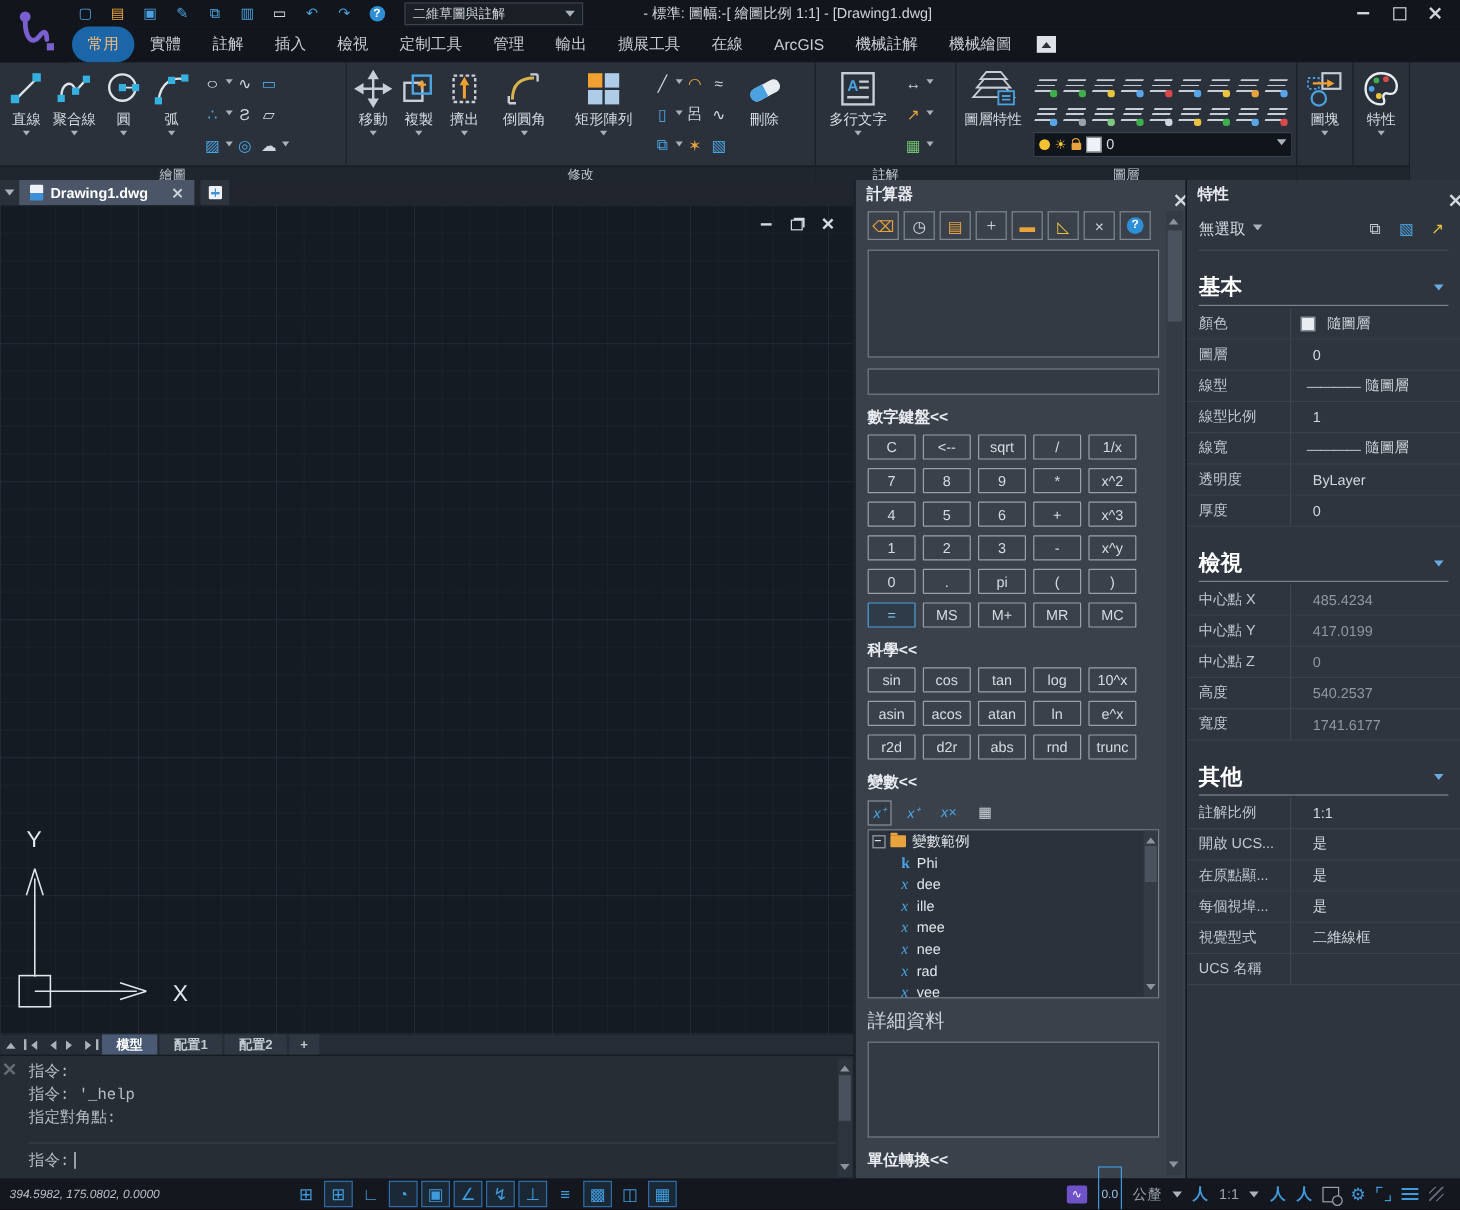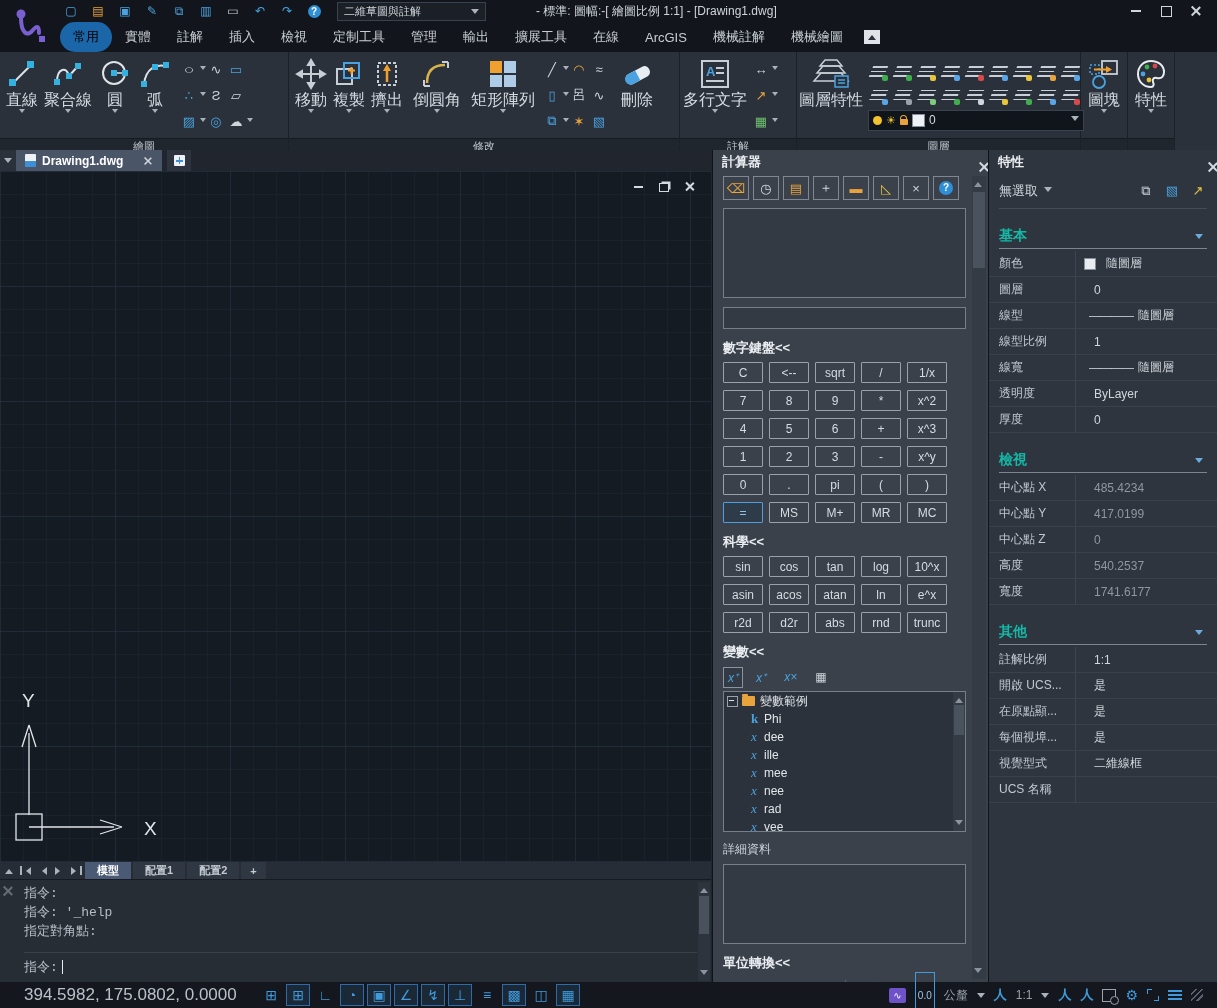--- a/index.html
+++ b/index.html
@@ -19,31 +19,31 @@
   .win-ctrls{margin-left:auto;display:flex;align-items:center;gap:8px;padding-right:10px;}
   .wc{width:22px;height:16px;display:flex;align-items:center;justify-content:center;}
   .wc-min{width:10px;height:2px;background:#cfd5db;}
   .wc-max{width:9px;height:9px;border:1.5px solid #cfd5db;}
   .x-shape{position:relative;width:10px;height:10px;}
   .x-shape::before,.x-shape::after{content:"";position:absolute;left:4px;top:-1px;width:1.5px;height:12px;background:#cfd5db;}
   .x-shape::before{transform:rotate(45deg);} .x-shape::after{transform:rotate(-45deg);}
   
   .tabrow{position:absolute;left:0;top:22px;width:1217px;height:30px;background:#12161c;display:flex;align-items:stretch;padding-left:60px;box-sizing:border-box;}
   .rtab{padding:0 13px;display:flex;align-items:center;font-size:13px;color:#c8cdd4;cursor:default;white-space:nowrap;}
-  .rtab.active{background:#1a66a8;color:#000000;border-radius:15px;}
+  .rtab.active{background:#1a66a8;color:#fdba74;border-radius:15px;}
   .ribbon-collapse{align-self:center;margin-left:8px;width:16px;height:14px;background:#dfe3e8;display:flex;align-items:center;justify-content:center;}
   .tri-up-dark{width:0;height:0;border:4px solid transparent;border-bottom:5px solid #2a3039;margin-top:-4px;}
   
   .ribbon{position:absolute;left:0;top:52px;width:1217px;height:98px;background:#2a313b;display:flex;}
   .rpanel{display:flex;flex-direction:column;border-right:1px solid #1b2129;box-sizing:border-box;}
   .rpanel-body{flex:1;display:flex;align-items:center;padding:2px 3px;}
   .rpanel-label{height:15px;background:#20262e;border-top:1px solid #161b21;text-align:center;font-size:11px;line-height:15px;color:#bfc6cf;}
   .bigbtn{display:flex;flex-direction:column;align-items:center;justify-content:flex-start;height:78px;padding:2px 3px;cursor:default;}
   .bigbtn .bicon{height:36px;display:flex;align-items:center;justify-content:center;}
-  .bigbtn .blabel{font-size:16px;color:#d5dae1;white-space:nowrap;line-height:15px;}
+  .bigbtn .blabel{font-size:12px;color:#d5dae1;white-space:nowrap;line-height:15px;}
   .dd{width:0;height:0;border:3.5px solid transparent;border-top:4px solid #a8b0ba;margin-top:2px;}
   .ddr{width:0;height:0;border:3px solid transparent;border-top:4px solid #a8b0ba;margin-left:1px;}
   .sgrid{display:flex;flex-direction:column;justify-content:center;gap:1px;margin-left:4px;}
   .srow{display:flex;align-items:center;height:25px;}
   .sic{width:20px;height:20px;display:flex;align-items:center;justify-content:center;font-size:13px;color:#cfd5db;font-style:normal;}
   .sic.blue{color:#4aa3e0;} .sic.orange{color:#e8a33d;} .sic.green{color:#6fbf6f;}
   
   .lygrid{display:grid;grid-template-columns:repeat(9,24px);grid-auto-rows:24px;margin-left:4px;}
   .ly{position:relative;width:24px;height:24px;display:flex;align-items:center;justify-content:center;}
   .lybase{width:15px;height:11px;background:repeating-linear-gradient(180deg,#c8cfd8 0 1.5px,transparent 1.5px 4.5px);transform:skewX(-22deg);}
@@ -128,51 +128,51 @@
   .trow{display:flex;align-items:center;height:18px;font-size:12px;color:#e2e6ea;}
   .trow .exp{width:9px;height:9px;border:1px solid #9aa2ac;margin:0 4px 0 3px;position:relative;background:#2b323b;}
   .trow .exp::before{content:"";position:absolute;left:1px;top:3.5px;width:5px;height:1px;background:#dfe3e8;}
   .folder{width:13px;height:10px;background:#e8a33d;border-radius:1px;position:relative;margin-right:5px;}
   .folder::before{content:"";position:absolute;left:0;top:-2px;width:6px;height:2px;background:#e8a33d;border-radius:1px 1px 0 0;}
   .titem{display:flex;align-items:center;height:18px;padding-left:27px;font-size:12px;color:#e2e6ea;}
   .tsym{font-family:"Liberation Serif",serif;font-style:italic;color:#4aa3e0;width:13px;font-size:13px;}
   .titem.s-k .tsym{font-style:normal;font-weight:bold;}
   .tscroll{position:absolute;right:0;top:0;bottom:0;width:12px;background:#343b44;}
   .tscroll .thumb{position:absolute;left:1px;right:1px;top:13px;height:30px;background:#4a525e;}
-  .dlabel{font-size:12px;color:#ccd2d9;margin-top:9px;}
+  .dlabel{font-size:16px;color:#ccd2d9;margin-top:9px;}
   .c-details{height:78px;margin-top:6px;}
   .csec.units{}
   .uhead{display:flex;height:22px;align-items:center;font-size:12px;color:#ccd2d9;}
   .uhead .uc1{width:104px;padding-left:18px;}
   .uhead .uc2{border-left:1px solid #59616c;padding-left:10px;height:16px;display:flex;align-items:center;}
   .calcrail{position:absolute;right:2px;top:26px;bottom:3px;width:14px;background:#343b44;}
   .calcrail .thumb{position:absolute;left:1px;right:1px;top:16px;height:76px;background:#4a525e;}
   
   .props{position:absolute;left:988px;top:150px;width:229px;height:832px;background:#2f353f;border-left:1px solid #10141a;box-sizing:border-box;}
   .psel{display:flex;align-items:center;margin:8px 8px 0 10px;gap:6px;}
   .psel .seltext{font-size:13px;color:#d3d8de;}
   .psel-icons{margin-left:auto;display:flex;gap:4px;}
   .pibtn{width:22px;height:19px;display:flex;align-items:center;justify-content:center;font-size:13px;}
   .pibtn i{font-style:normal;}
   .pibtn.white i{color:#c9ced6;} .pibtn.blue i{color:#4aa3e0;} .pibtn.yellow i{color:#e8c53d;}
   .psel-hr{border-top:1px solid #454c57;margin:8px 10px 0 10px;}
   .psec{margin:18px 10px 0 10px;display:flex;align-items:center;border-bottom:1px solid #7c848f;padding-bottom:3px;}
-  .psec .ptitle{font-size:14px;font-weight:bold;color:#14b8a6;}
+  .psec .ptitle{font-size:18px;font-weight:bold;color:#ffffff;}
   .psec .tri-down{border-top-color:#6aace0;margin:4px 4px 0 auto;}
   .prows{margin-top:2px;}
   .prow{display:flex;align-items:center;height:25px;border-bottom:1px solid rgba(90,100,115,.25);}
   .plabel{width:86px;padding-left:10px;font-size:12px;color:#c2c8d0;white-space:nowrap;overflow:hidden;box-sizing:border-box;}
   .pval{flex:1;display:flex;align-items:center;font-size:12px;color:#d2d7dd;border-left:1px solid rgba(90,100,115,.35);height:100%;padding-left:8px;gap:5px;}
   .prow.readonly .pval{color:#8f97a1;}
   .pswatch{width:0;height:0;}
   .pswatch.on{width:10px;height:10px;border:1px solid #868e98;display:inline-block;}
   .ppfx{font-style:normal;letter-spacing:-1px;color:#c2c8d0;}
   
   .statusbar{position:absolute;left:0;top:982px;width:1217px;height:26px;background:#14181e;display:flex;align-items:center;font-size:12px;color:#b6bdc7;z-index:6;}
-  .coords{padding-left:24px;width:235px;font-size:17px;color:#b9c0c9;}
+  .coords{padding-left:8px;width:235px;font-size:10px;color:#b9c0c9;font-style:italic;}
   .stoggles{display:flex;gap:3px;align-items:center;}
   .st{width:22px;height:20px;display:flex;align-items:center;justify-content:center;border:1px solid transparent;}
   .st i{font-style:normal;font-size:14px;color:#3f9bdc;}
   .st.active{border-color:#2e6ba8;background:#1b2836;}
   .sright{margin-left:auto;display:flex;align-items:center;gap:9px;padding-right:14px;}
   .badge{width:17px;height:15px;background:#6f52c8;border-radius:2px;display:flex;align-items:center;justify-content:center;color:#fff;font-size:10px;}
   .unitbox{border:1px solid #3f9bdc;color:#9fc5e8;font-size:10px;padding:16px 2px;height:13px;line-height:13px;}
   .sr-label{color:#9aa1ab;}
   .person{color:#3f9bdc;font-weight:bold;font-style:normal;font-size:13px;position:relative;}
   .gear{color:#3f9bdc;font-style:normal;font-size:14px;}

